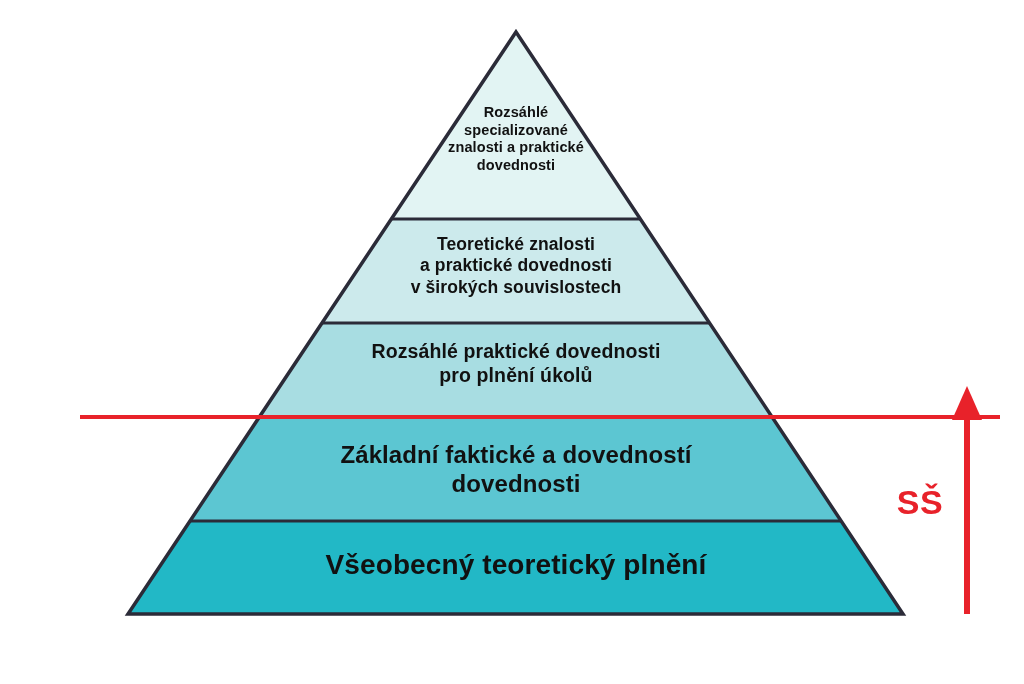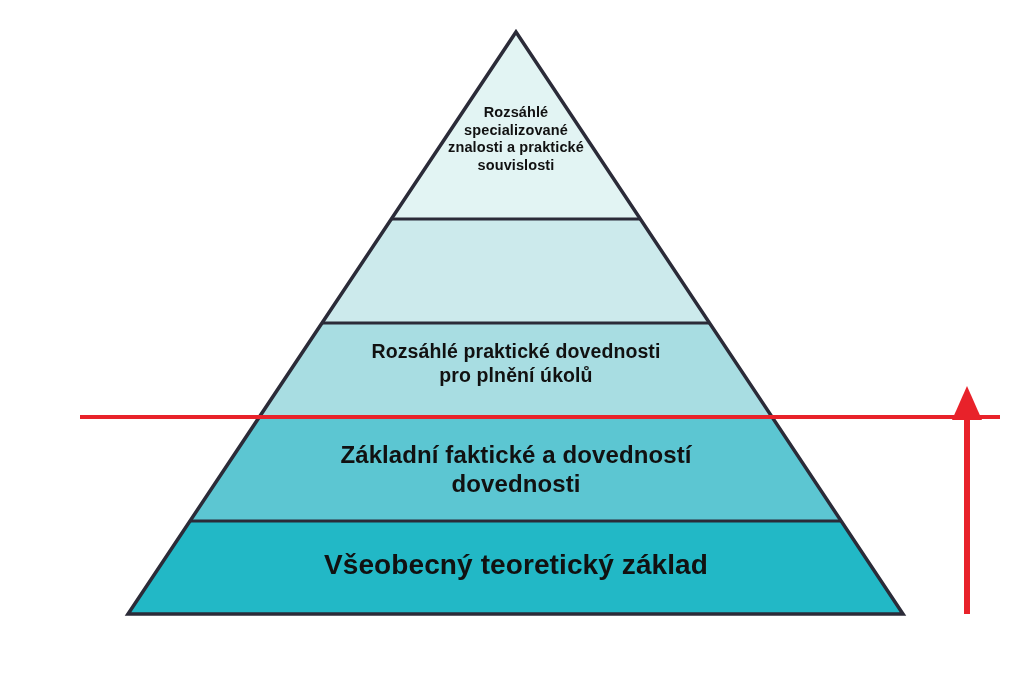--- a/index.html
+++ b/index.html
@@ -130,22 +130,26 @@
 
     <line id="threshold-line" x1="80" x2="1000" y1="417" y2="417" stroke="#e8222a" stroke-width="4"></line>
 
     <line id="marker-arrow-shaft" x1="967" x2="967" y1="614" y2="420" stroke="#e8222a" stroke-width="6"></line>
     <polygon id="marker-arrow-head" points="967,386 982,420 952,420" fill="#e8222a"></polygon>
   </svg>
 
   <div class="tier-label tier-1-label">Rozsáhlé
 specializované
 znalosti a praktické
-souvislosti</div>
+dovednosti</div>
+  <div class="tier-label tier-2-label">Teoretické znalosti
+a praktické dovednosti
+v širokých souvislostech</div>
   <div class="tier-label tier-3-label">Rozsáhlé praktické dovednosti
 pro plnění úkolů</div>
   <div class="tier-label tier-4-label">Základní faktické a dovedností
 dovednosti</div>
-  <div class="tier-label tier-5-label">Všeobecný teoretický základ</div>
+  <div class="tier-label tier-5-label">Všeobecný teoretický plnění</div>
 
+  <div class="marker-label">SŠ</div>
 
 
 </div>
 
 </body></html>

